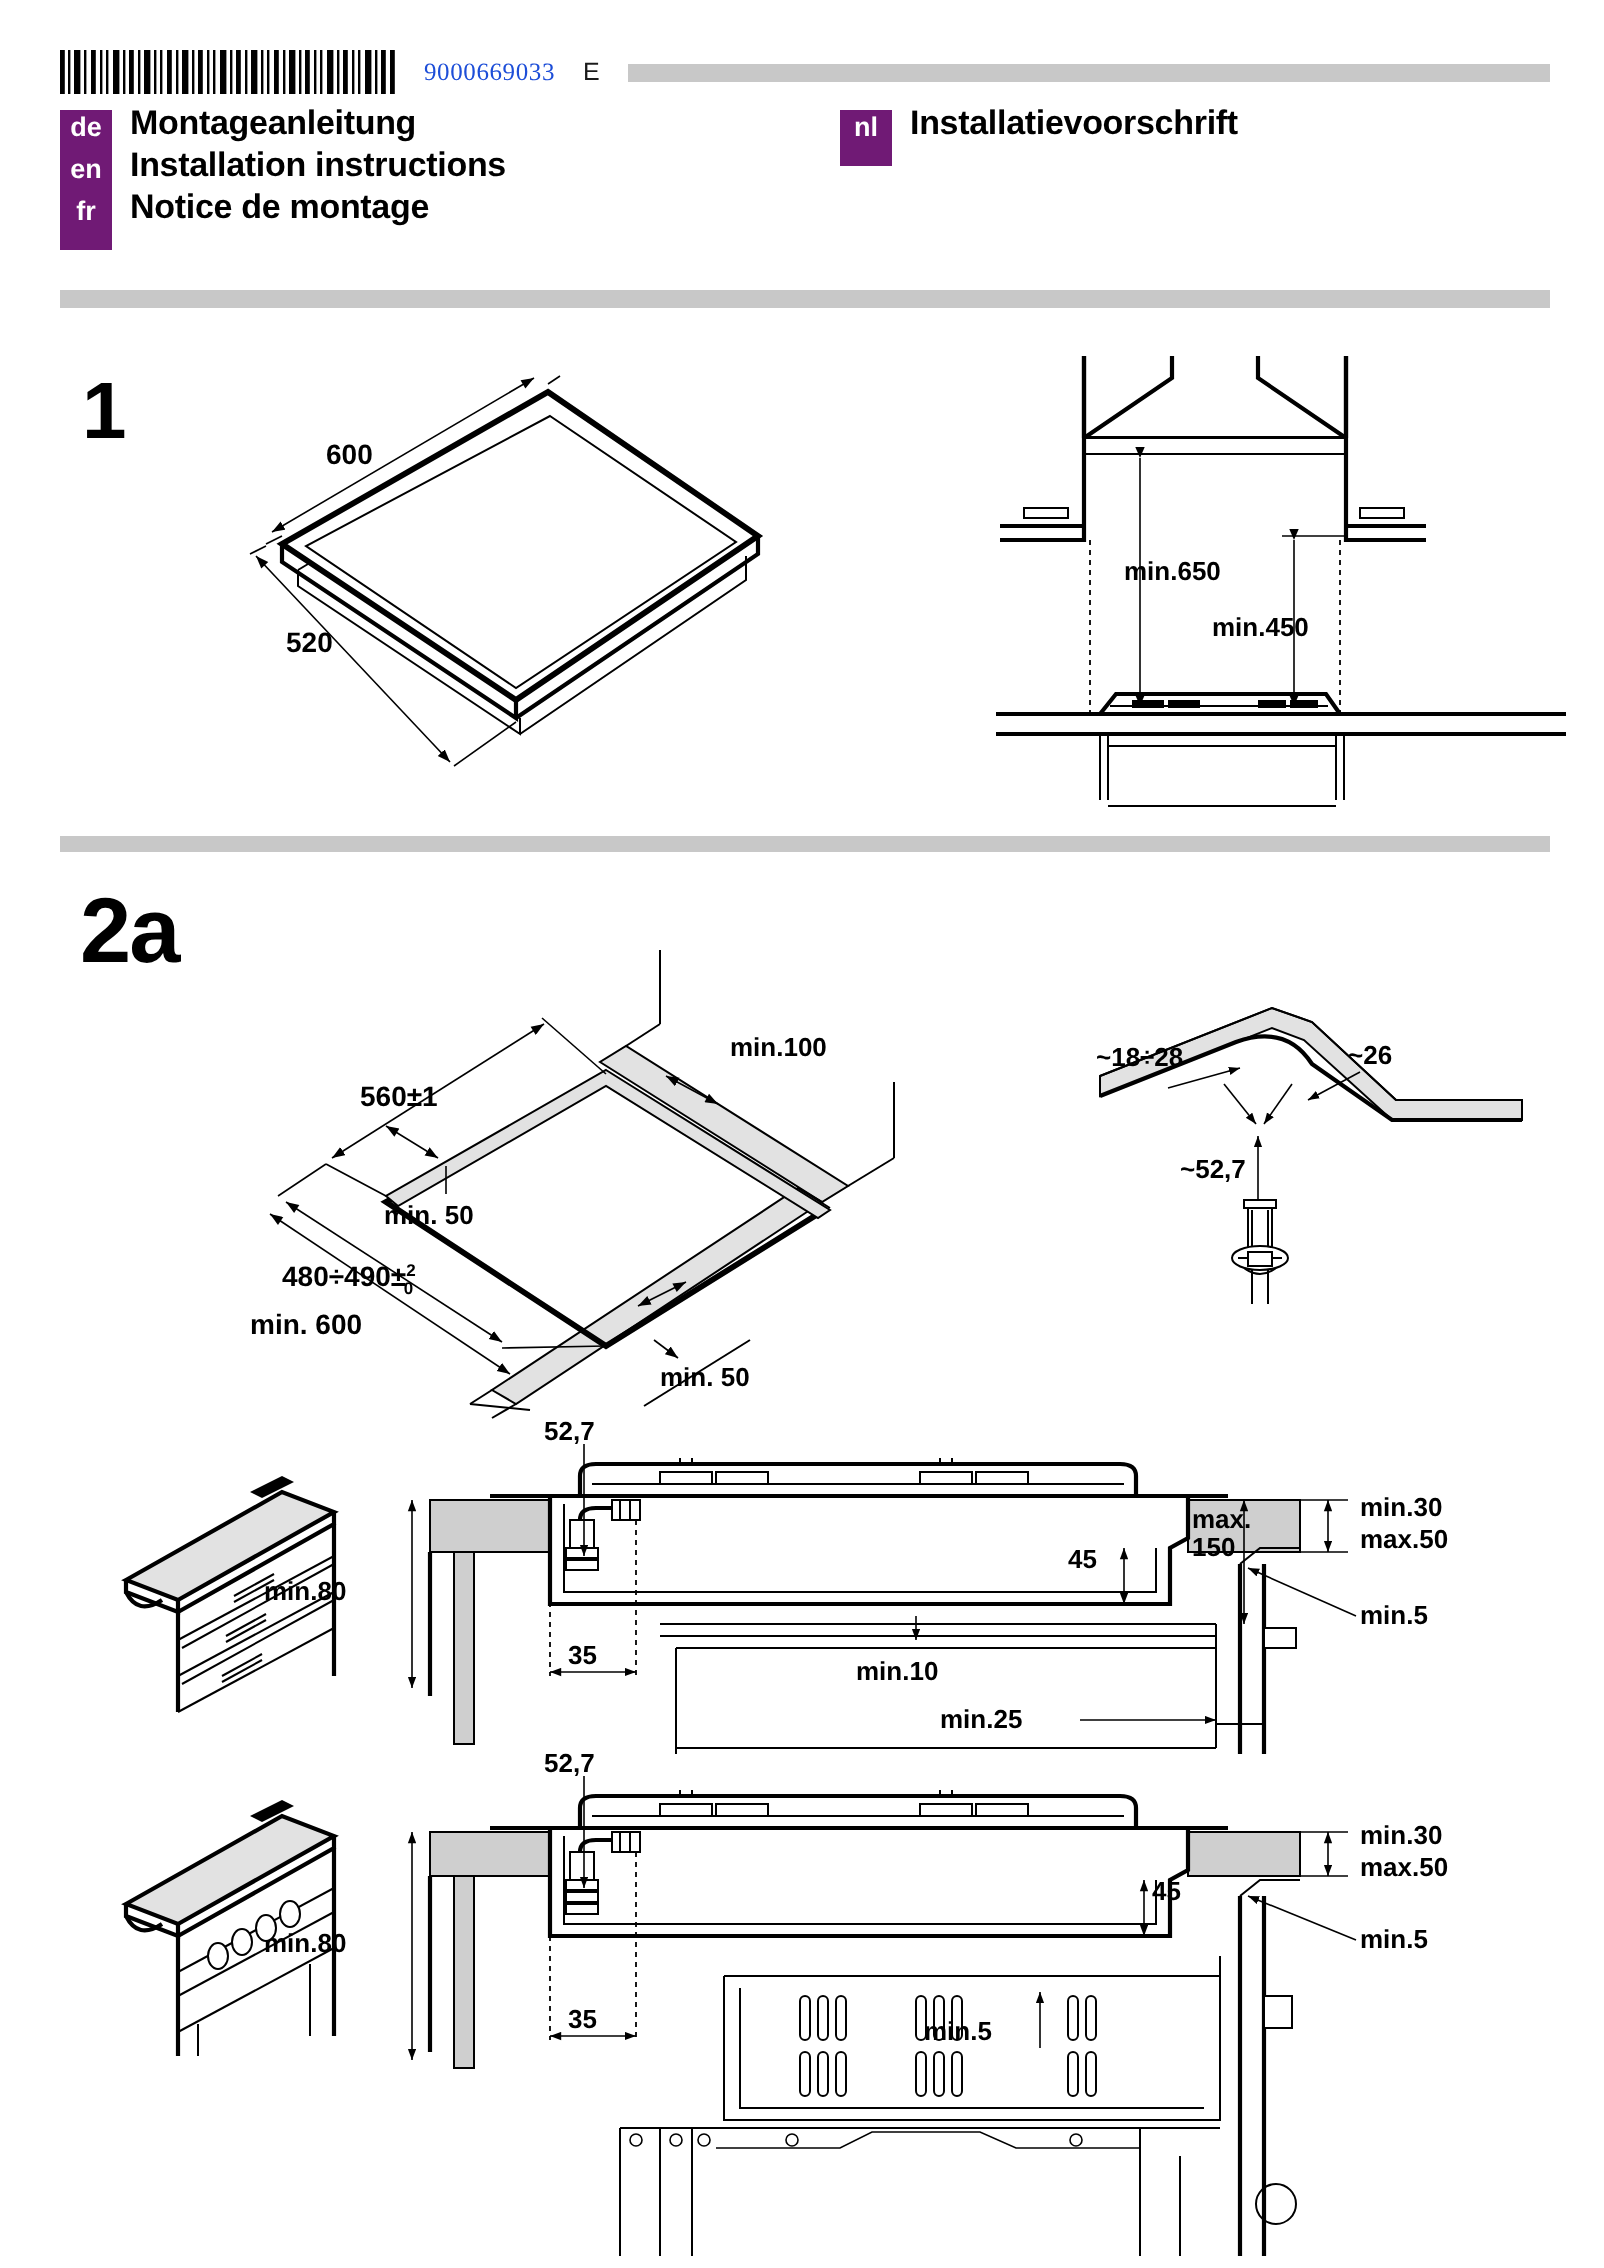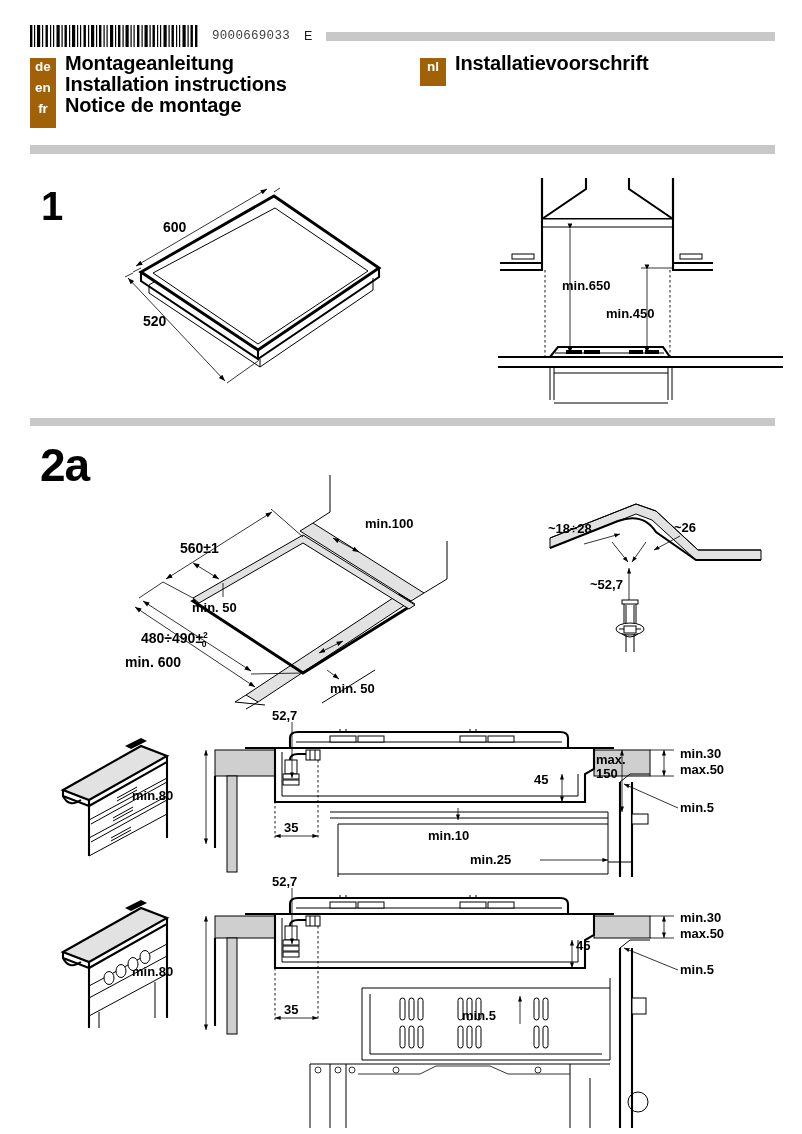--- a/index.html
+++ b/index.html
@@ -16,22 +16,22 @@
     overflow: hidden;
   }
   .page { position: relative; width: 802px; height: 1134px; }
 
   
   .header { position: absolute; left: 30px; top: 24px; width: 745px; }
   .barcode-row { display: flex; align-items: center; height: 24px; }
   .barcode { height: 22px; display: block; }
   .barcode-num {
     font-size: 12.5px; letter-spacing: .3px;
-    margin-left: 14px; color: #404040;
-    font-family: Liberation Mono, monospace;
+    margin-left: 14px; color: #1d4ed8;
+    font-family: Liberation Serif, serif;
   }
   .barcode-rev { font-size: 12.5px; margin-left: 14px; color: #1a1a1a; }
   .header-rule {
     flex: 1; height: 9px; background: #c8c8c8; margin-left: 14px;
     align-self: center;
   }
 
   
   .lang-block {
     position: absolute; left: 30px; top: 52px;
@@ -41,31 +41,31 @@
   .lang-col { width: 390px; }
   .lang-col.right { width: 355px; }
   .lang-row {
     display: flex; align-items: baseline;
     height: 20px; margin-bottom: 1px;
   }
   .lang-code {
     display: inline-block;
     width: 26px; min-width: 26px;
     text-align: center;
-    background: #a16207;
+    background: #701a75;
     color: #ffffff;
     font-size: 13.5px;
     font-weight: bold;
     line-height: 17px;
     height: 28px;
     margin-right: 9px;
     position: relative; top: 1px;
   }
   .lang-name {
-    font-size: 20px; font-weight: bold;
+    font-size: 17px; font-weight: bold;
     letter-spacing: -0.15px;
     white-space: nowrap;
   }
 
   
   .divider { position: absolute; left: 30px; width: 745px; background: #c8c8c8; }
   .divider.d1 { top: 145px; height: 9px; }
   .divider.d2 { top: 418px; height: 8px; }
 
   

